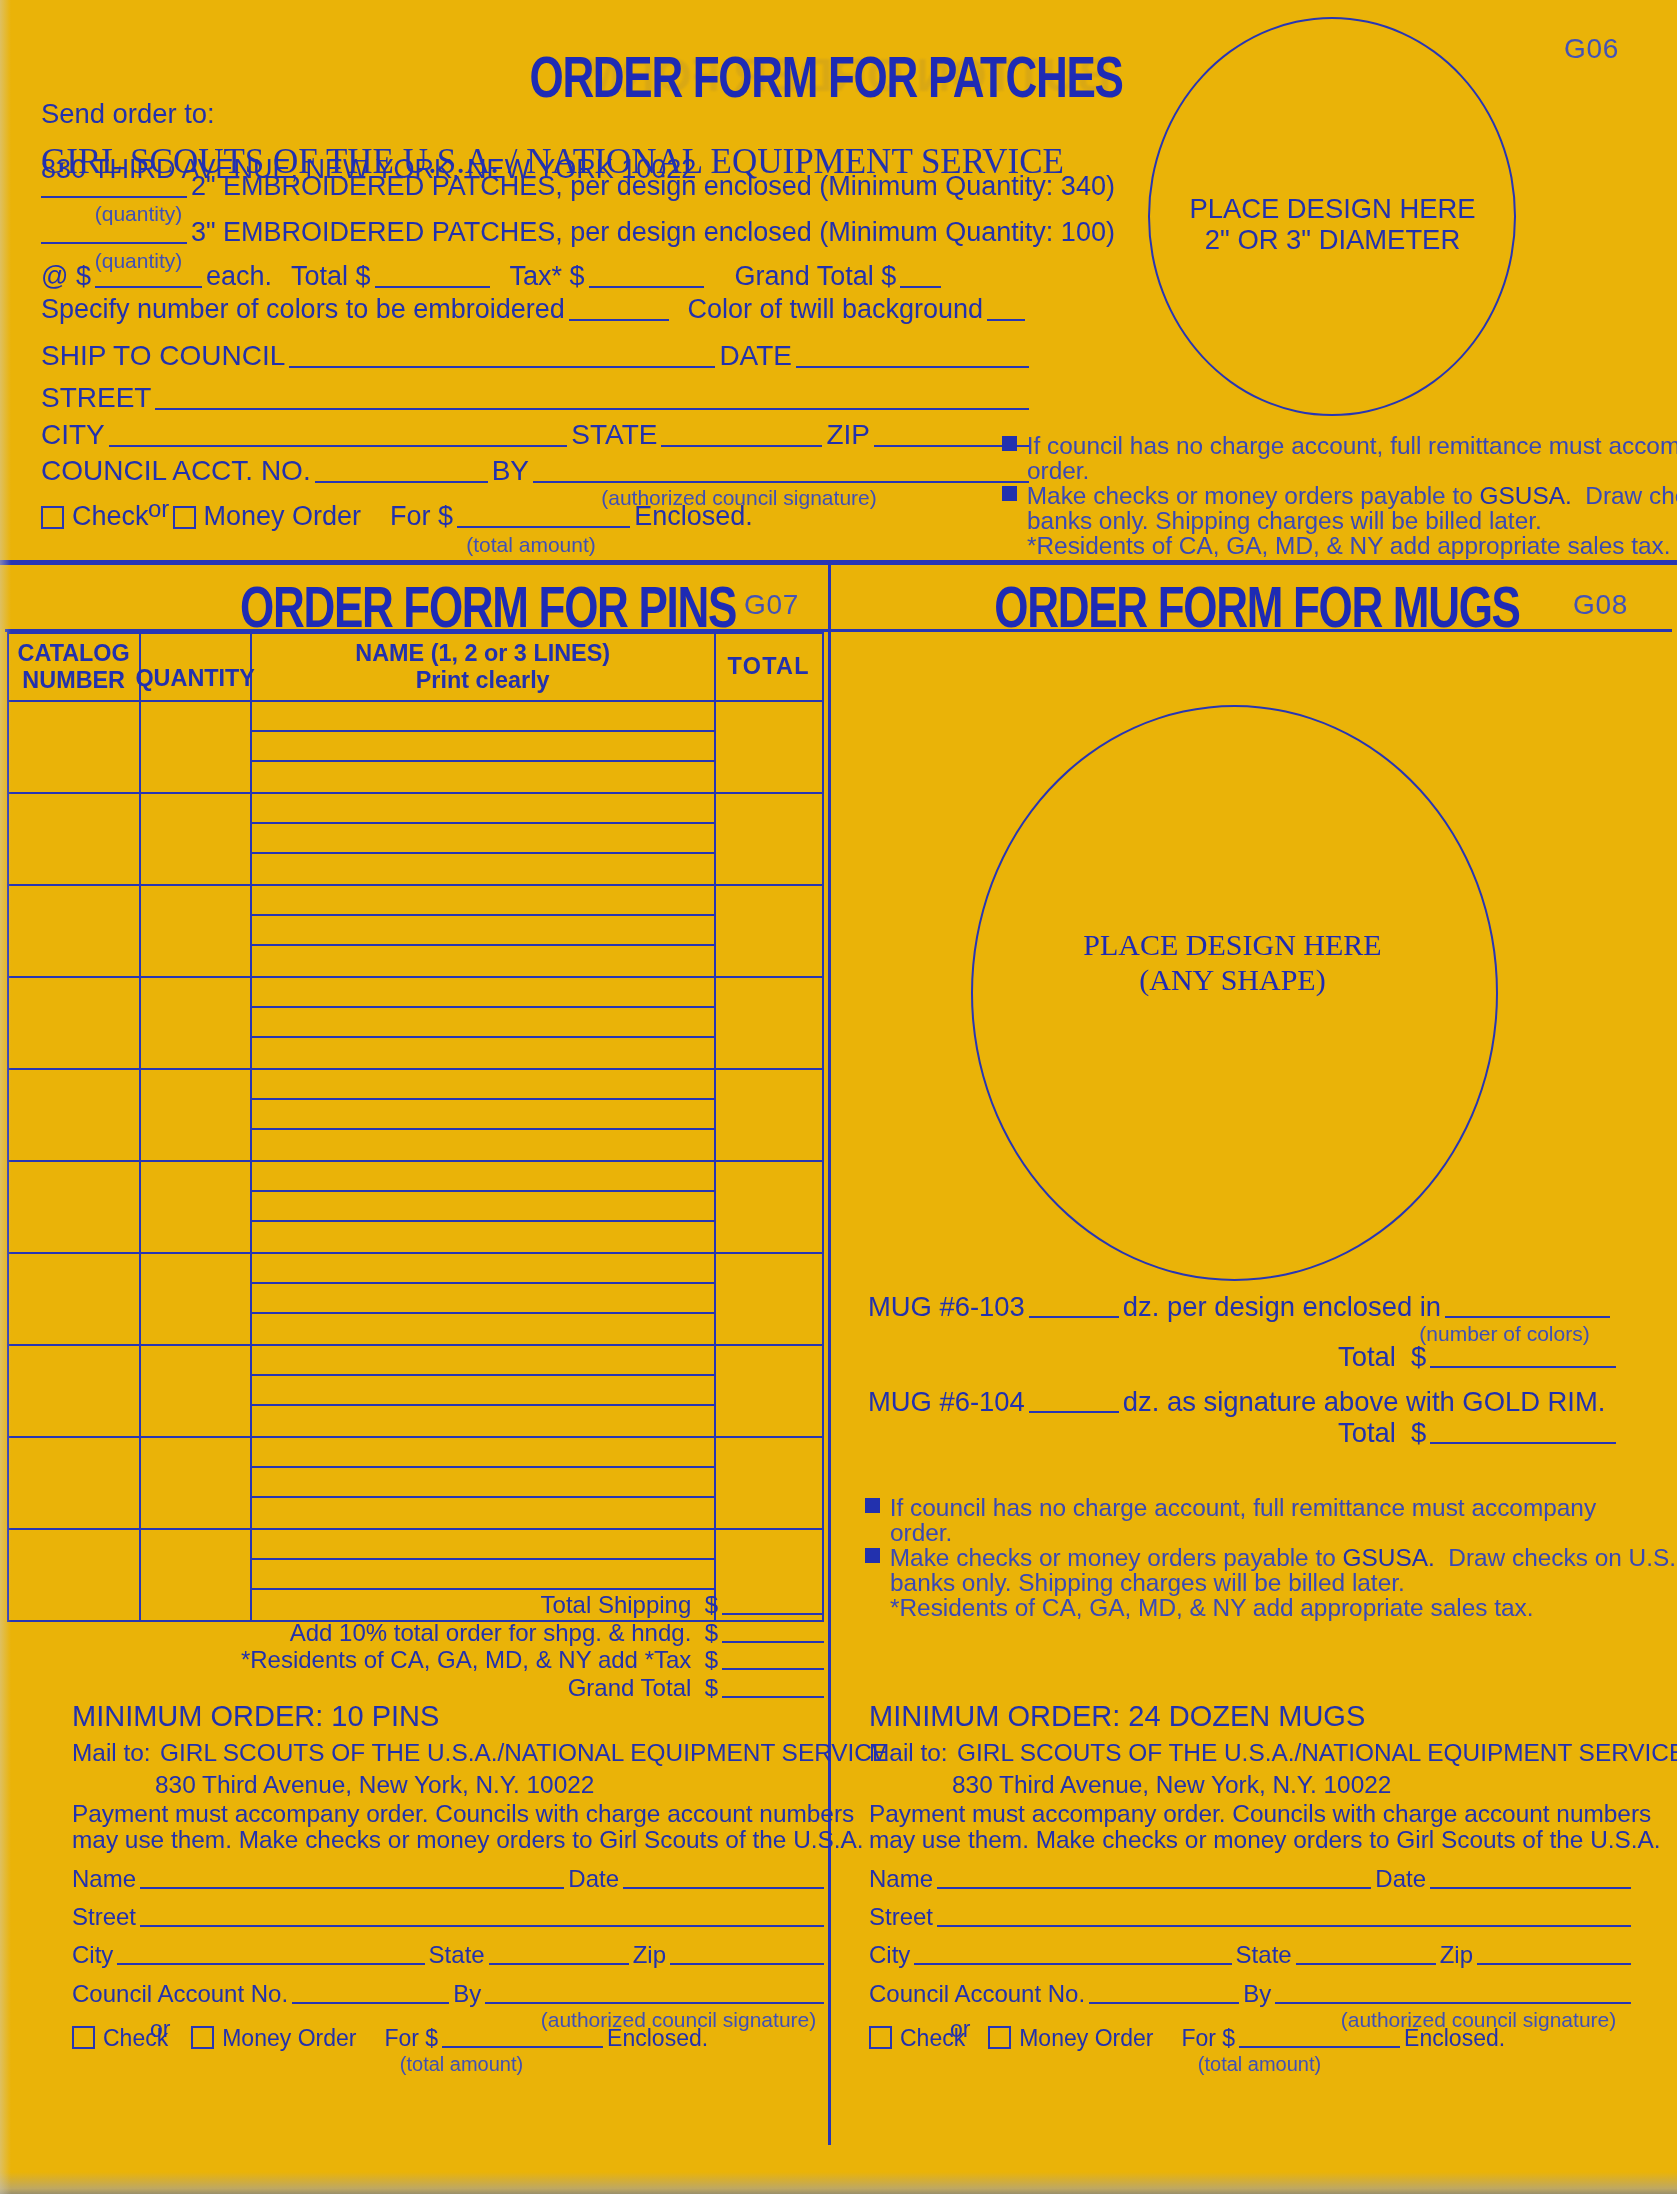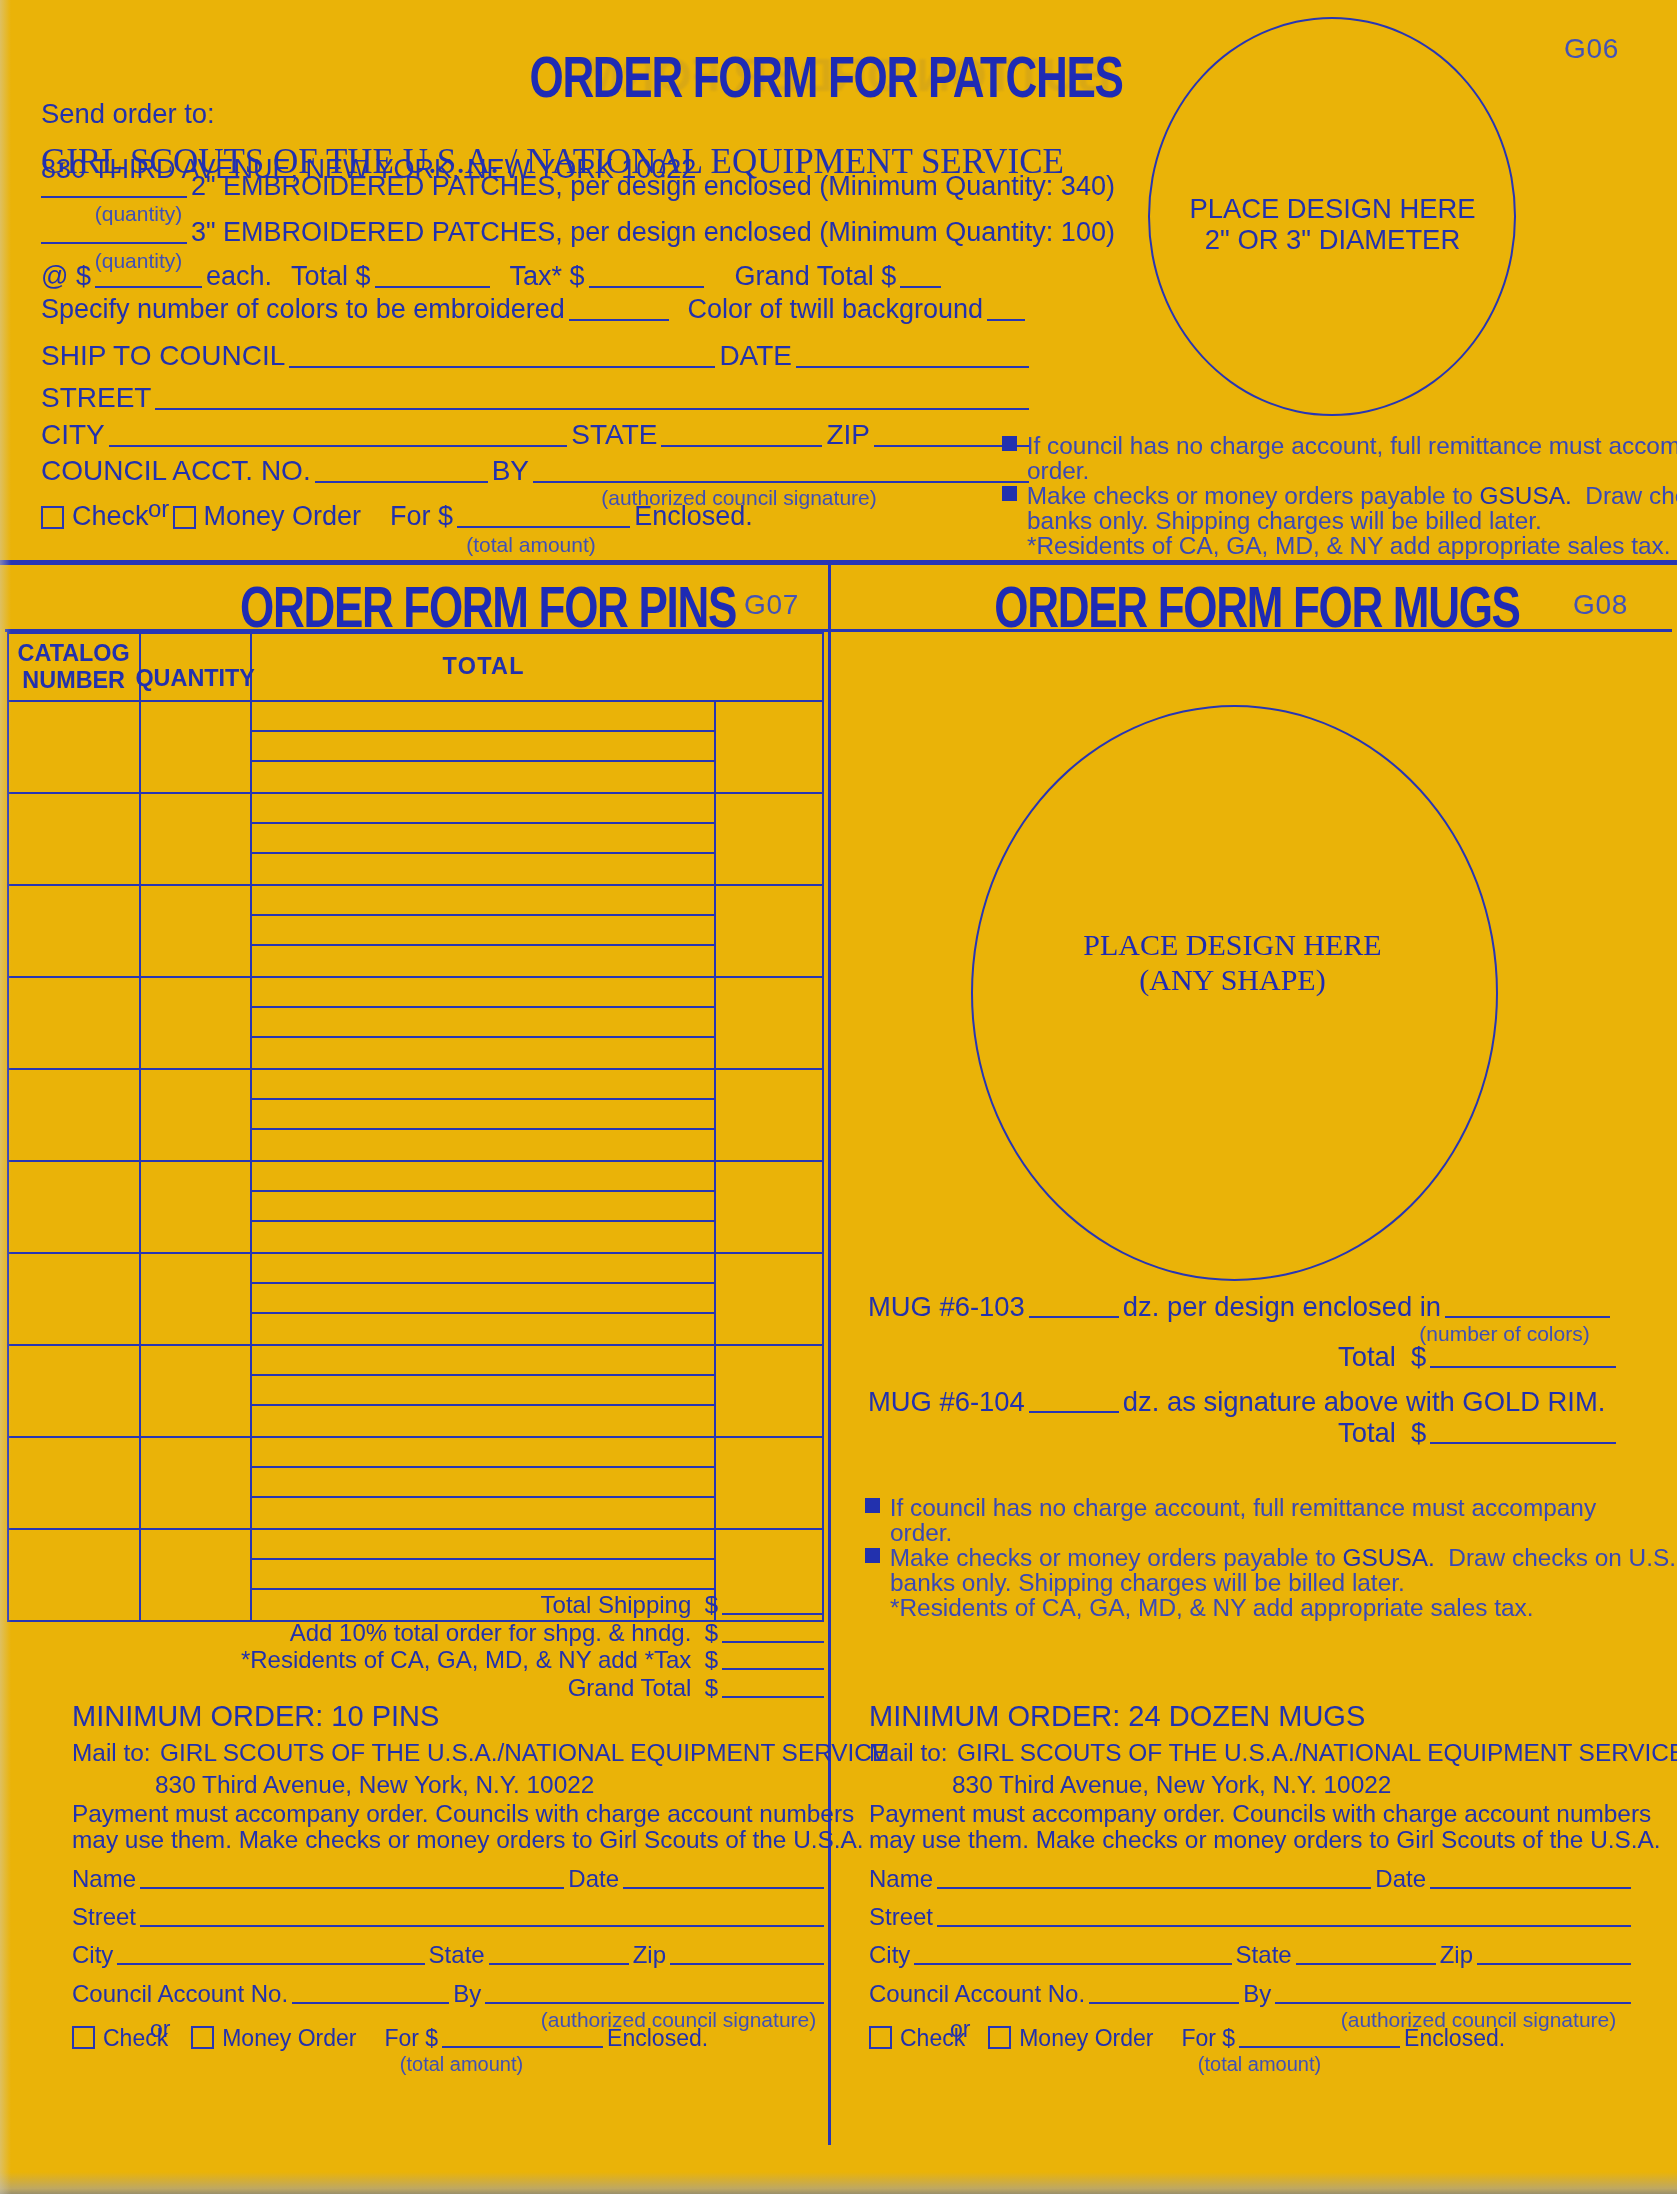--- a/index.html
+++ b/index.html
@@ -149,20 +149,24 @@
 
   <div class="ptable">
     <div class="thead">
       <div class="cA">
         <div>CATALOG</div>
           <div>NUMBER</div>
       </div>
       <div class="cB">
           <div>QUANTITY</div>
         </div>
+      <div class="cC">
+        <div>NAME (1, 2 or 3 LINES)</div>
+          <div>Print clearly</div>
+      </div>
       <div class="cD" style="letter-spacing:1.3px;">
           <div>TOTAL</div>
         </div>
     </div>
     <div>
         <div class="blk">
           <div class="cA"></div>
           <div class="cB"></div>
           <div class="cC">
             <div class="nl"></div>

